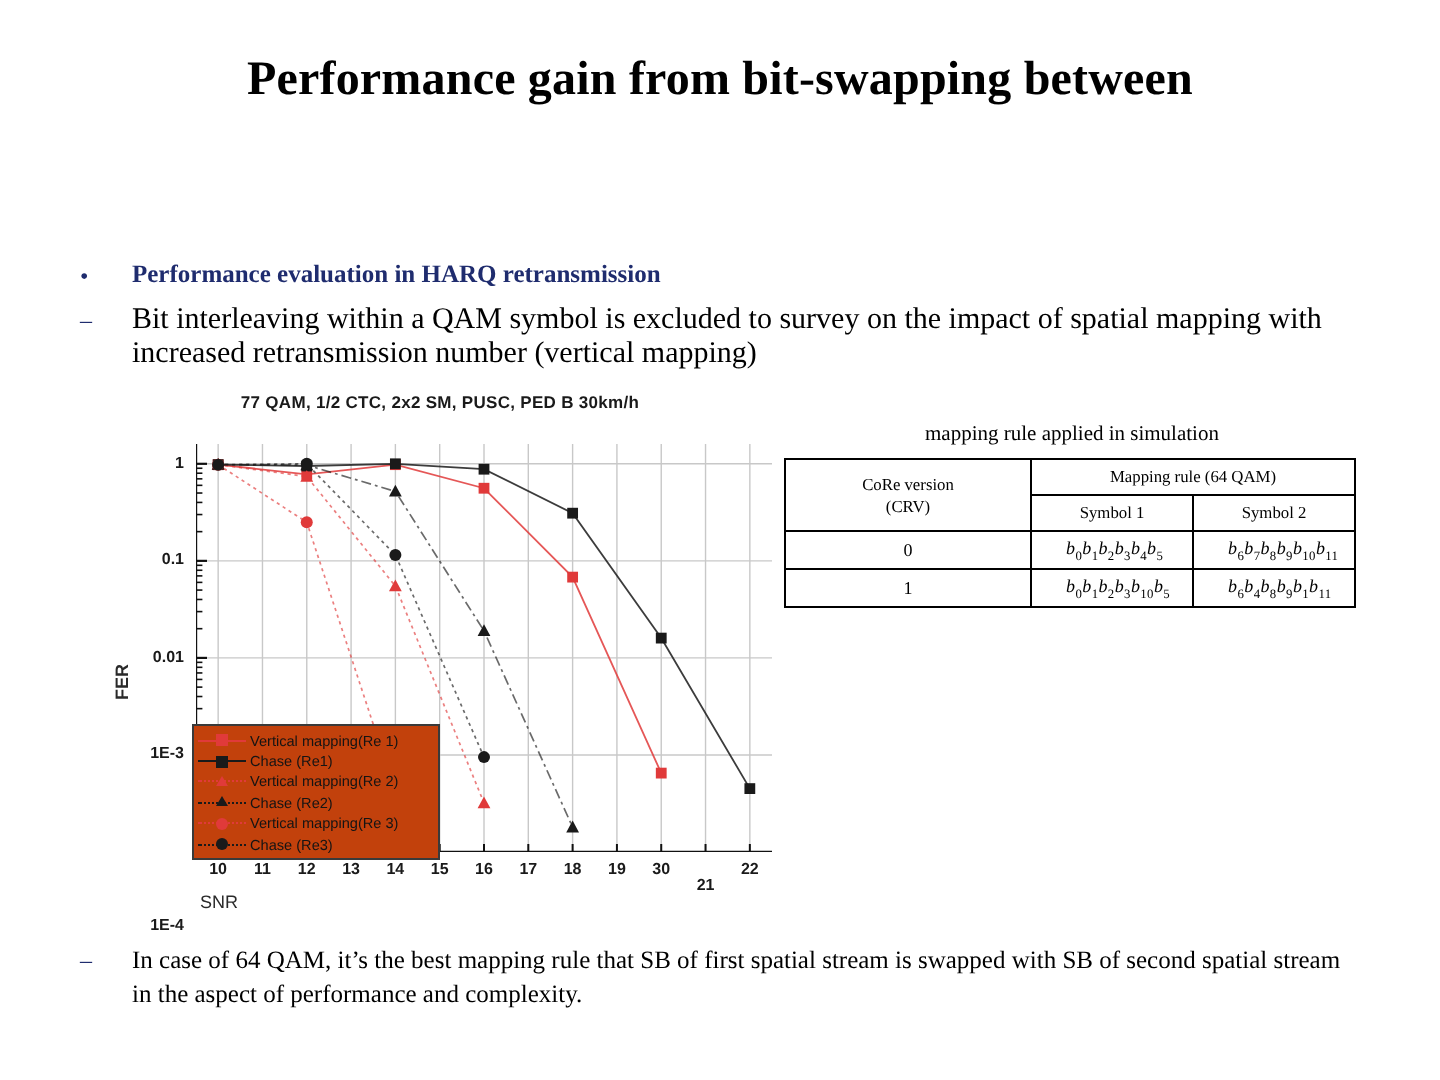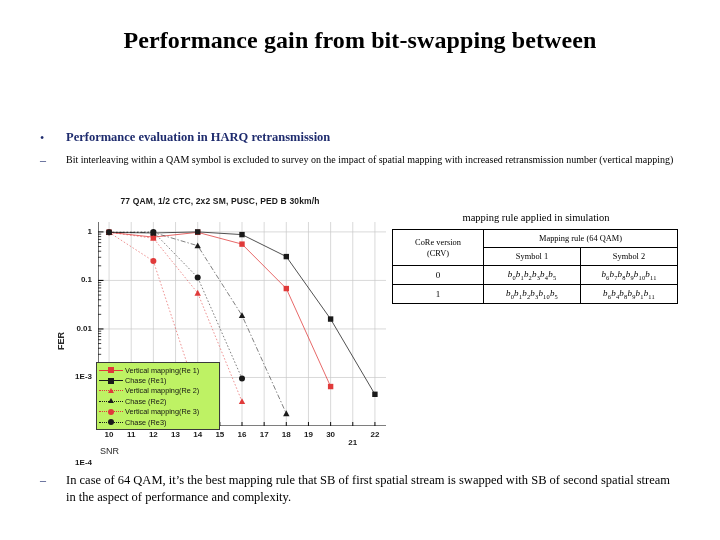--- a/index.html
+++ b/index.html
@@ -63,21 +63,21 @@
   }
 
   #bullet-lvl2a { left: 40px; top: 152px; width: 640px; }
   #bullet-lvl2a .bullet-mark {
     width: 26px;
     font-size: 12px;
     line-height: 16px;
     color: #1F2C6E;
   }
   #bullet-lvl2a .bullet-text {
-    font-size: 10px;
+    font-size: 15px;
     line-height: 16.5px;
     color: #000000;
   }
 
   #bullet-lvl2b { left: 40px; top: 472px; width: 640px; }
   #bullet-lvl2b .bullet-mark {
     width: 26px;
     font-size: 12px;
     line-height: 16px;
     color: #1F2C6E;
@@ -160,21 +160,21 @@
     width: 18px;
   }
 
   
   #chart-legend {
     position: absolute;
     left: 96px;
     top: 362px;
     width: 124px;
     border: 1px solid #3a3a3a;
-    background: #bef264;
+    background: #c2410c;
     padding: 2px 3px 2px 2px;
     box-sizing: border-box;
     z-index: 5;
   }
   .legend-row {
     display: flex;
     align-items: center;
     height: 10.4px;
   }
   .legend-key {
@@ -231,21 +231,21 @@
     table-layout: fixed;
     background: #ffffff;
   }
   #mapping-table td, #mapping-table th {
     border: 1px solid #000000;
     font-family: "Liberation Serif", serif;
     font-weight: normal;
     font-size: 8.4px;
     text-align: center;
     vertical-align: middle;
-    padding: 2px 1px;
+    padding: 2px 17px;
     color: #000;
   }
   #mapping-table .crv-head { width: 88px; line-height: 11px; }
   #mapping-table .sym-head { height: 13px; }
   #mapping-table .crv-cell { height: 14px; font-size: 9px; }
   #mapping-table .bits {
     font-family: "Liberation Serif", serif;
     font-style: italic;
     font-size: 9px;
     letter-spacing: .2px;

